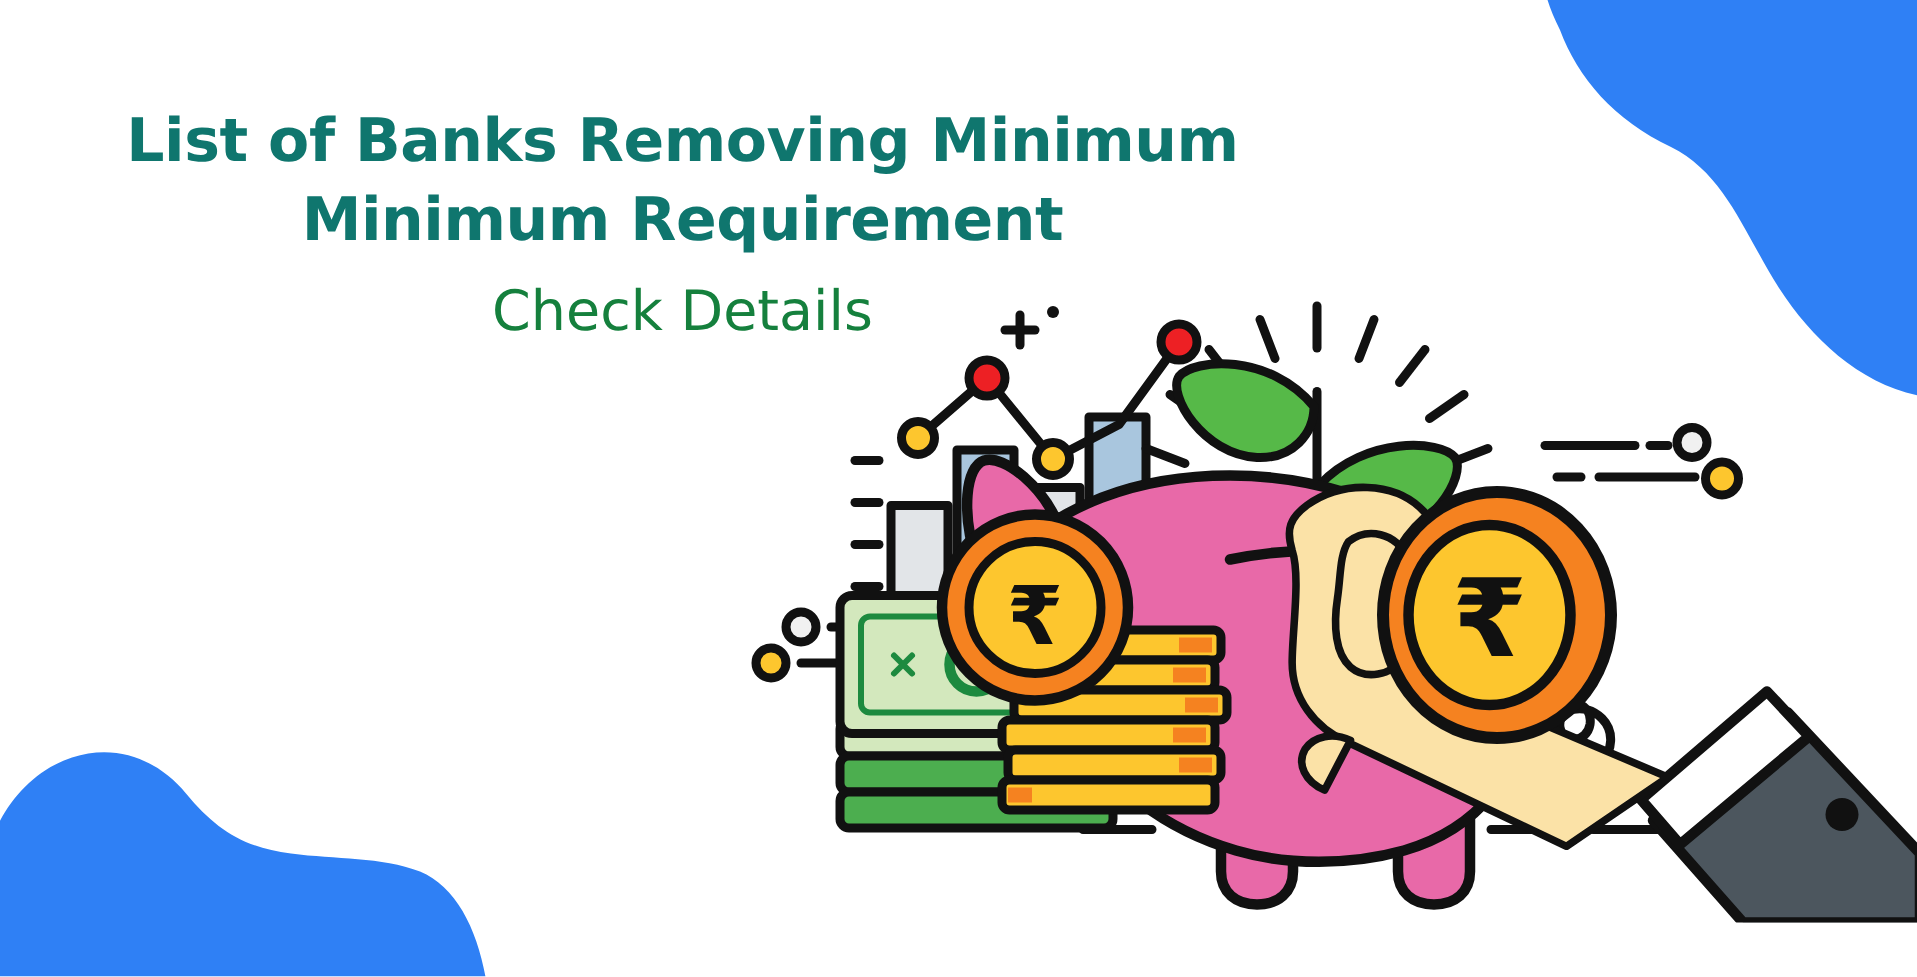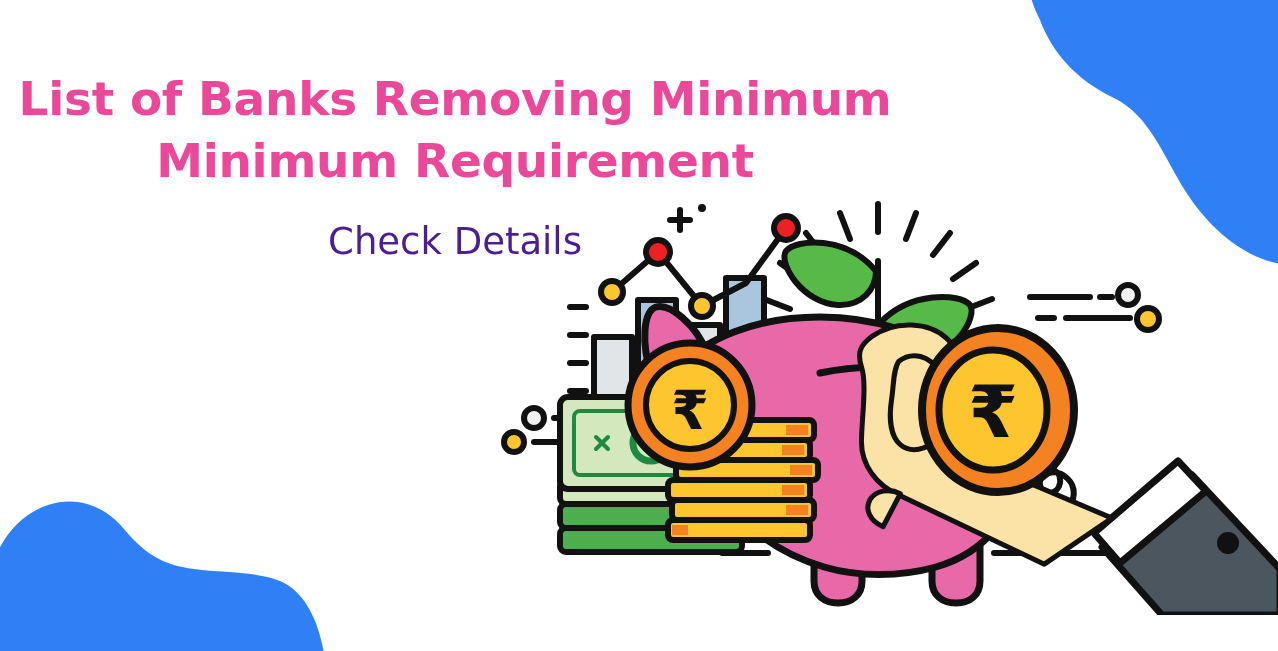--- a/index.html
+++ b/index.html
@@ -35,30 +35,30 @@
   }
   #headline-block {
     position: absolute;
     left: 0;
     top: 68px;
     width: 910px;
     text-align: center;
   }
   #headline-main {
     margin: 0;
-    color: #ec4899;
+    color: #0f766e;
     font-family: "DejaVu Sans", sans-serif;
     font-weight: bold;
-    font-size: 47px;
+    font-size: 40px;
     line-height: 1.32;
     letter-spacing: -0.3px;
   }
   #headline-sub {
-    margin: 28px 0 0 0;
-    color: #4c1d95;
+    margin: 12px 0 0 0;
+    color: #15803d;
     font-family: "DejaVu Sans", sans-serif;
     font-weight: normal;
     font-size: 37px;
     line-height: 1.2;
   }
   #illustration {
     position: absolute;
     left: 490px;
     top: 175px;
     width: 790px;

